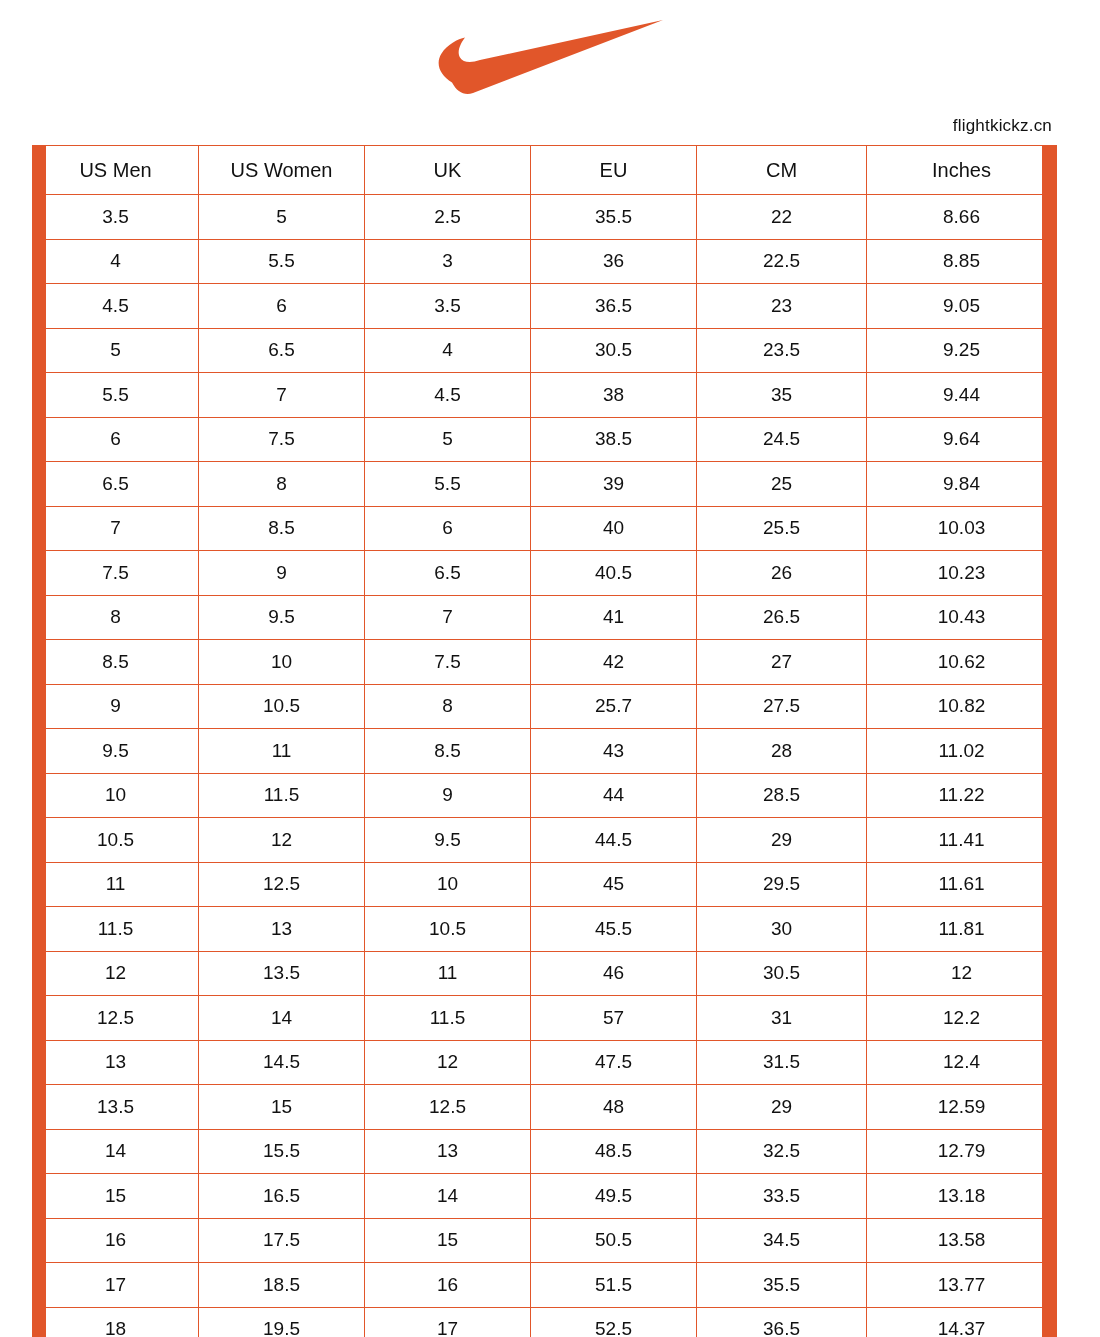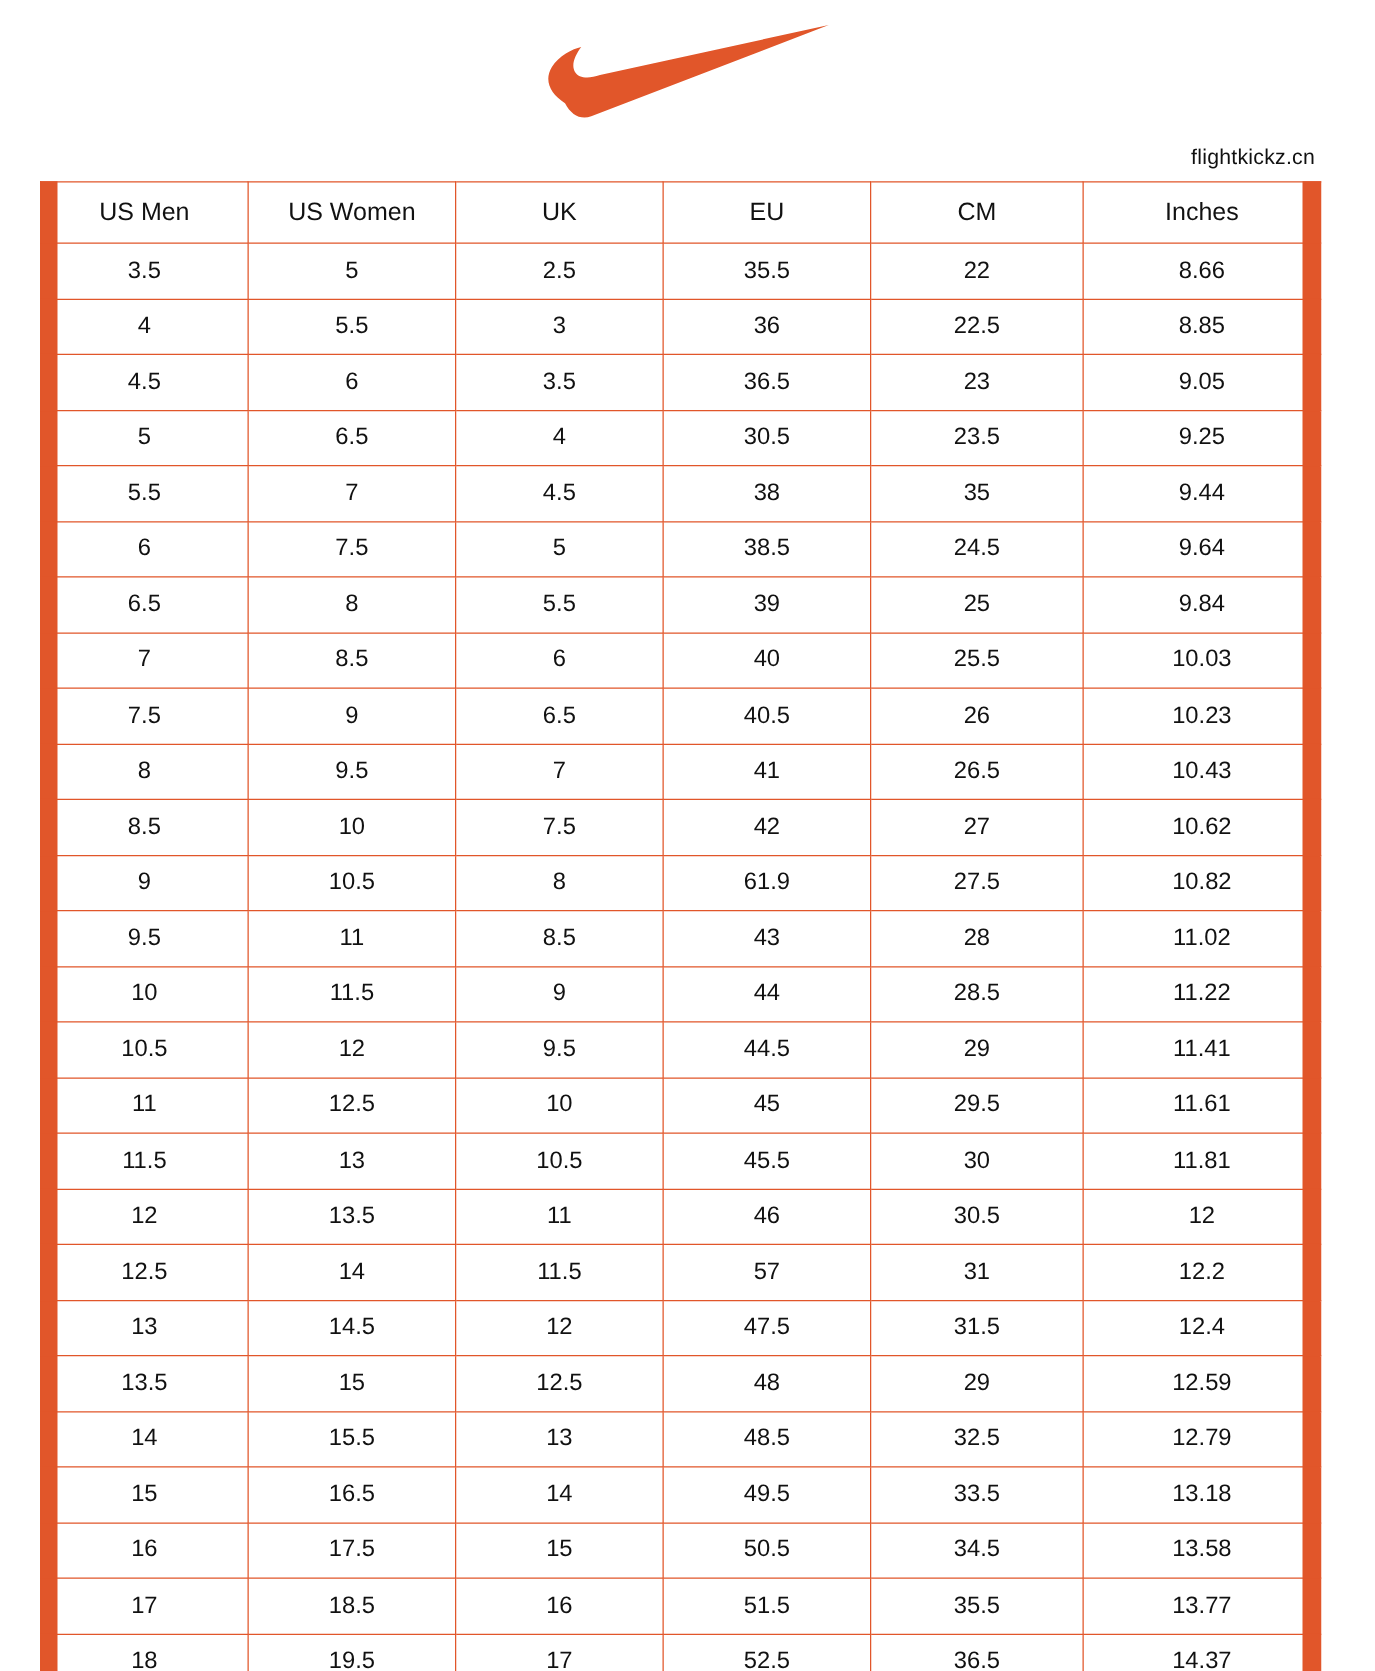--- a/index.html
+++ b/index.html
@@ -207,21 +207,21 @@
             <td>10</td>
             <td>7.5</td>
             <td class="eu-cell">42</td>
             <td>27</td>
             <td>10.62</td>
           </tr>
           <tr>
             <td>9</td>
             <td>10.5</td>
             <td>8</td>
-            <td class="eu-cell">61.9</td>
+            <td class="eu-cell">25.7</td>
             <td>27.5</td>
             <td>10.82</td>
           </tr>
           <tr>
             <td>9.5</td>
             <td>11</td>
             <td>8.5</td>
             <td class="eu-cell">43</td>
             <td>28</td>
             <td>11.02</td>

